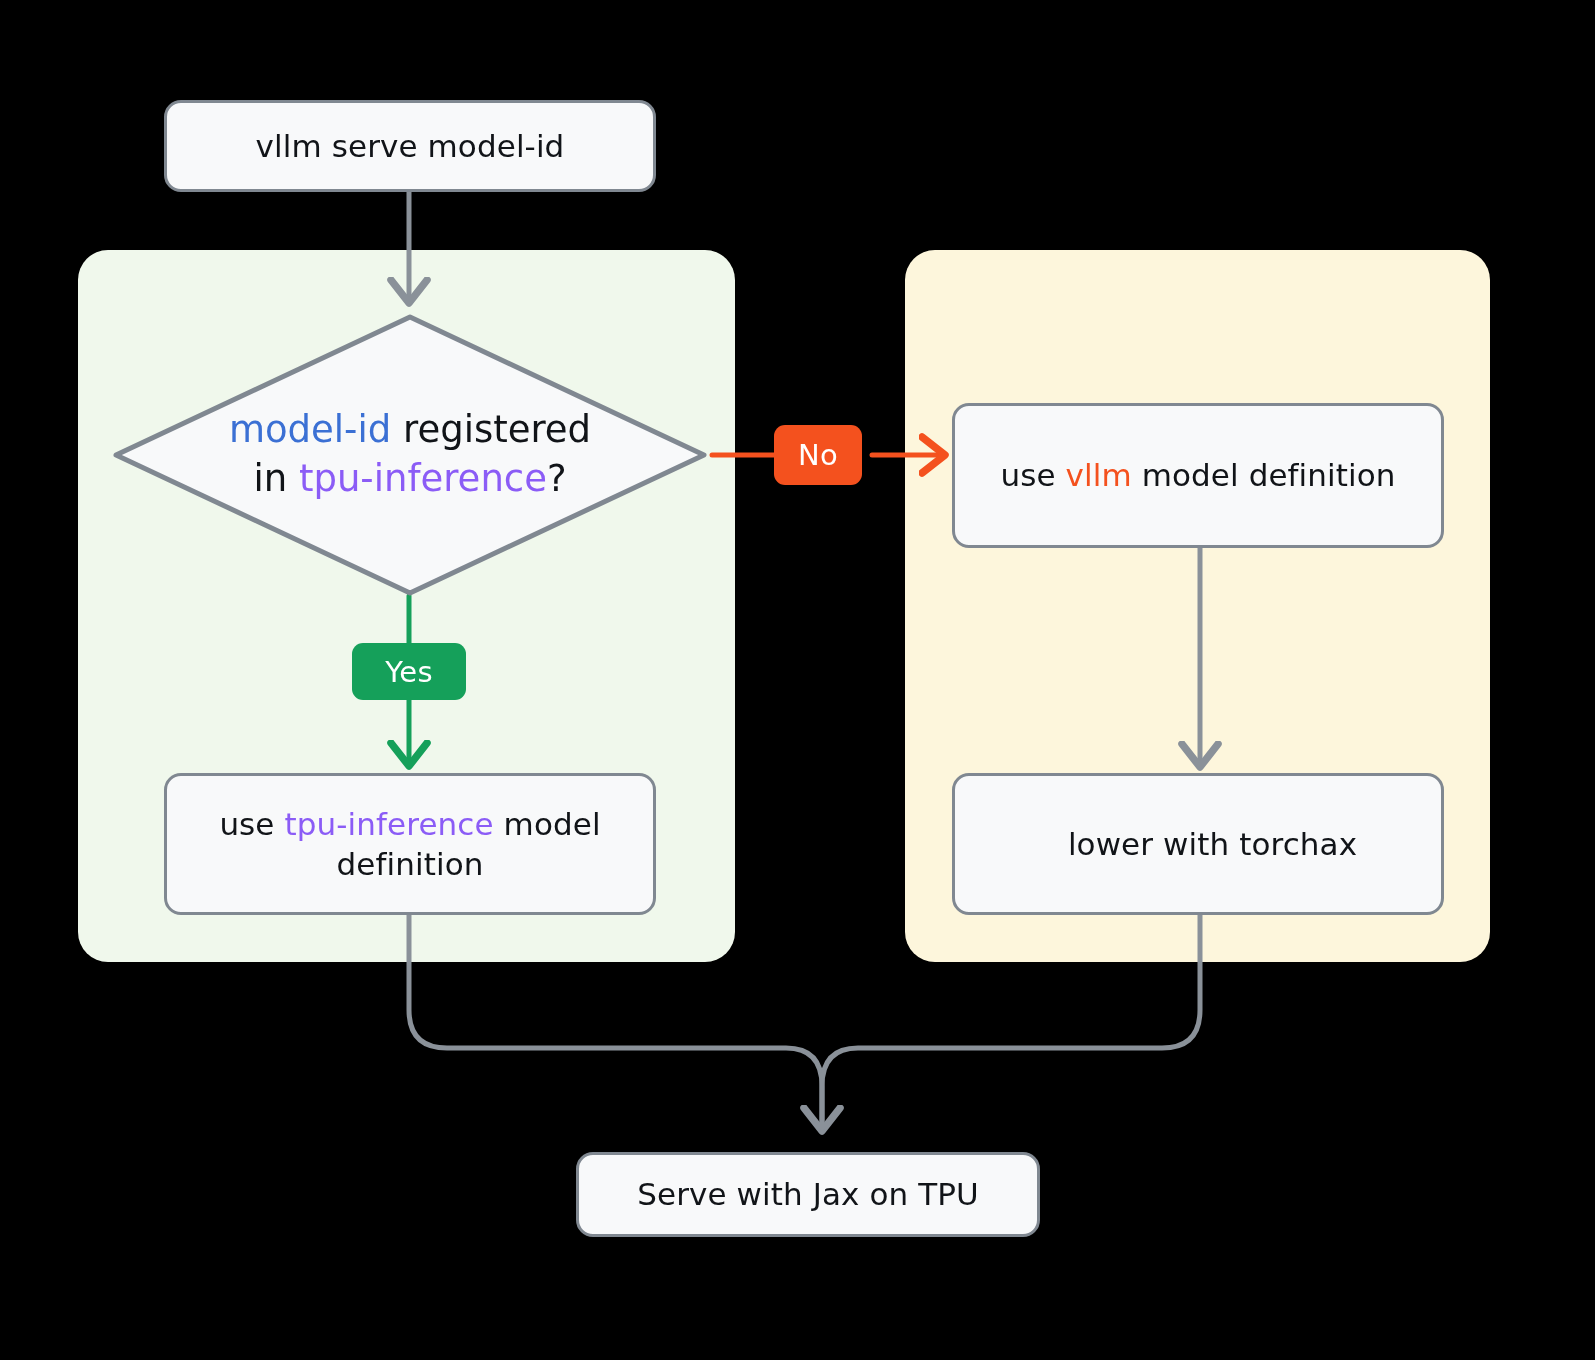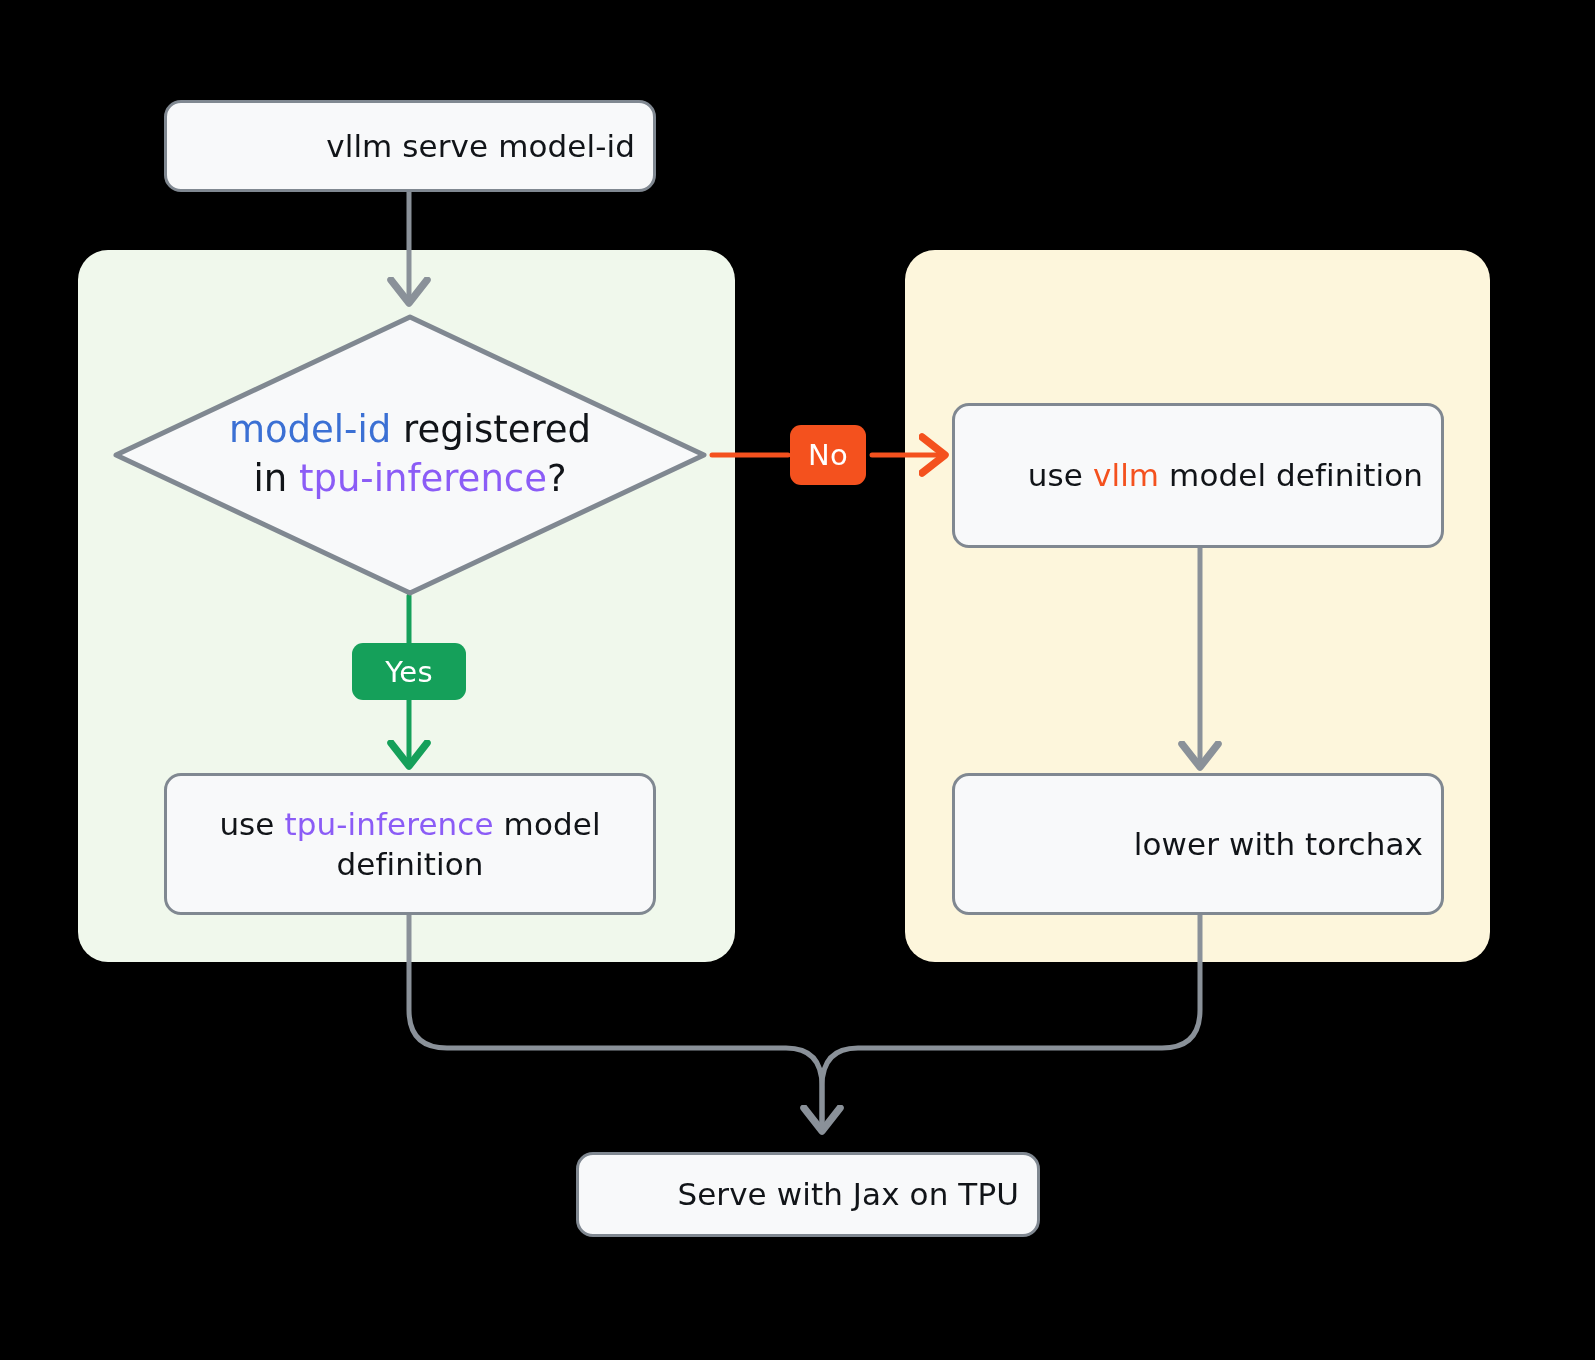--- a/index.html
+++ b/index.html
@@ -35,21 +35,21 @@
 
   
   .node {
     position: absolute;
     box-sizing: border-box;
     background: #F8F9FA;
     border: 3px solid #808891;
     border-radius: 17px;
     display: flex;
     align-items: center;
-    justify-content: flex-end;
+    justify-content: center;
     text-align: center;
     color: #111418;
     font-size: 31px;
     font-weight: 500;
     letter-spacing: 0.1px;
     line-height: 1.30;
     padding: 6px 18px;
   }
   .node .txt { display: block; }
 
@@ -145,21 +145,21 @@
         <div>
           <span class="c-blue">model-id</span><span class="c-dark"> registered</span>
         </div>
         <div>
           <span class="c-dark">in </span><span class="c-green">tpu-inference</span><span class="c-dark">?</span>
         </div>
       </div>
     </div>
   </div>
 
-  <div class="badge badge-no" style="left:790px; top:425px; width:76px; height:60px;">
+  <div class="badge badge-no" style="left:774px; top:425px; width:88px; height:60px;">
     <span>No</span>
   </div>
 
   <div class="badge badge-yes" style="left:352px; top:643px; width:114px; height:57px;">
     <span>Yes</span>
   </div>
 
   <div class="node" style="left:952px; top:383px; width:492px; height:145px;margin-top:20px;">
     <span class="txt">
       <span class="c-dark">use </span><span class="c-orange">vllm</span><span class="c-dark"> model definition</span>

